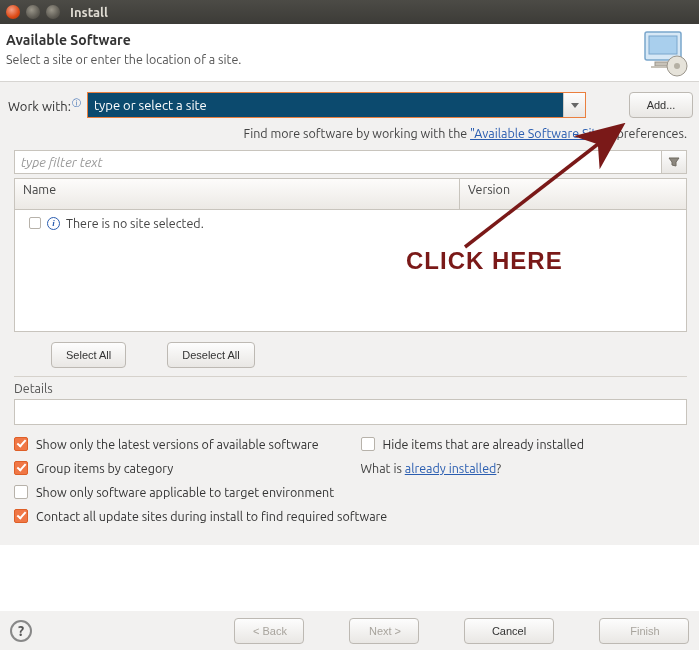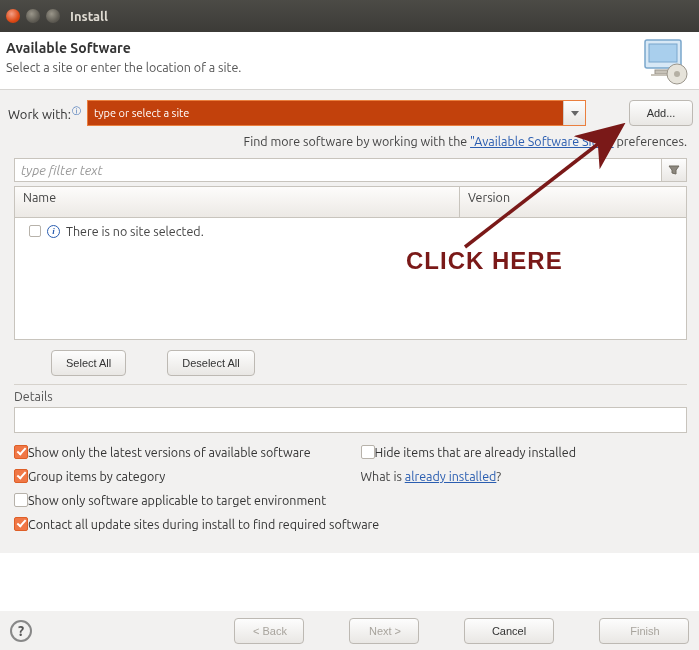--- a/index.html
+++ b/index.html
@@ -13,21 +13,21 @@
     width: 699px;
     height: 650px;
     overflow: hidden;
     position: relative;
   }
   .titlebar {
     height: 24px;
     background: linear-gradient(to bottom, #4c4b46 0%, #3c3b37 100%);
     display: flex;
     align-items: center;
-    padding: 16px 6px;
+    padding: 8px 6px;
     gap: 6px;
   }
   .titlebar .wbtn {
     width: 14px; height: 14px; border-radius: 7px;
     display: inline-block;
   }
   .wbtn.close { background: radial-gradient(circle at 40% 35%, #f39f86, #dd4814 60%, #a33610); }
   .wbtn.min { background: radial-gradient(circle at 40% 35%, #9a968a, #605d55 60%, #45423c); }
   .wbtn.max { background: radial-gradient(circle at 40% 35%, #9a968a, #605d55 60%, #45423c); }
   .titlebar-title {
@@ -63,21 +63,21 @@
   .sup { color: #3b6db3; font-size: 9px; vertical-align: super; margin-left:1px;}
   .combo {
     flex: 1;
     display: flex;
     border: 1px solid #ea7f3e;
     background: #fff;
     height: 26px;
   }
   .combo .combo-val {
     flex:1; display:flex; align-items:center; padding:0 6px;
-    background:#c2410c; color:#fff; font-size:11px; overflow:hidden;
+    background:#0c4a6e; color:#fff; font-size:13px; overflow:hidden;
   }
   .combo .dd {
     width: 22px;
     background: linear-gradient(to bottom,#fdfdfd,#e8e6e3);
     border-left: 1px solid #cfcbc5;
     display: flex; align-items: center; justify-content: center;
   }
   .combo .dd::after {
     content:""; width:0;height:0;border-left:4px solid transparent;border-right:4px solid transparent;border-top:5px solid #666;
   }
@@ -165,21 +165,21 @@
     height: 26px; background:#fff; border:1px solid #c8c4bd;
   }
   .checks {
     margin: 0 6px;
     display: grid;
     grid-template-columns: 1fr 1fr;
     row-gap: 10px;
     column-gap: 20px;
     padding-bottom: 16px;
   }
-  .ck { display:flex; align-items:center; font-size:12.5px; color:#333;}
+  .ck { display:flex; align-items:center; gap:8px; font-size:12.5px; color:#333;}
   .ckbox {
     width:14px;height:14px;border:1px solid #b7b2aa;background:#fff;border-radius:2px;
     display:flex;align-items:center;justify-content:center;
     flex-shrink:0;
   }
   .ckbox.checked { background:#f07746; border-color:#de5f27;}
   .ckbox.checked::after{
     content:""; width:7px;height:3px;border-left:2px solid #fff;border-bottom:2px solid #fff; transform:rotate(-48deg); margin-top:-3px;
   }
   .whatis { font-size:12.5px; color:#444; }

